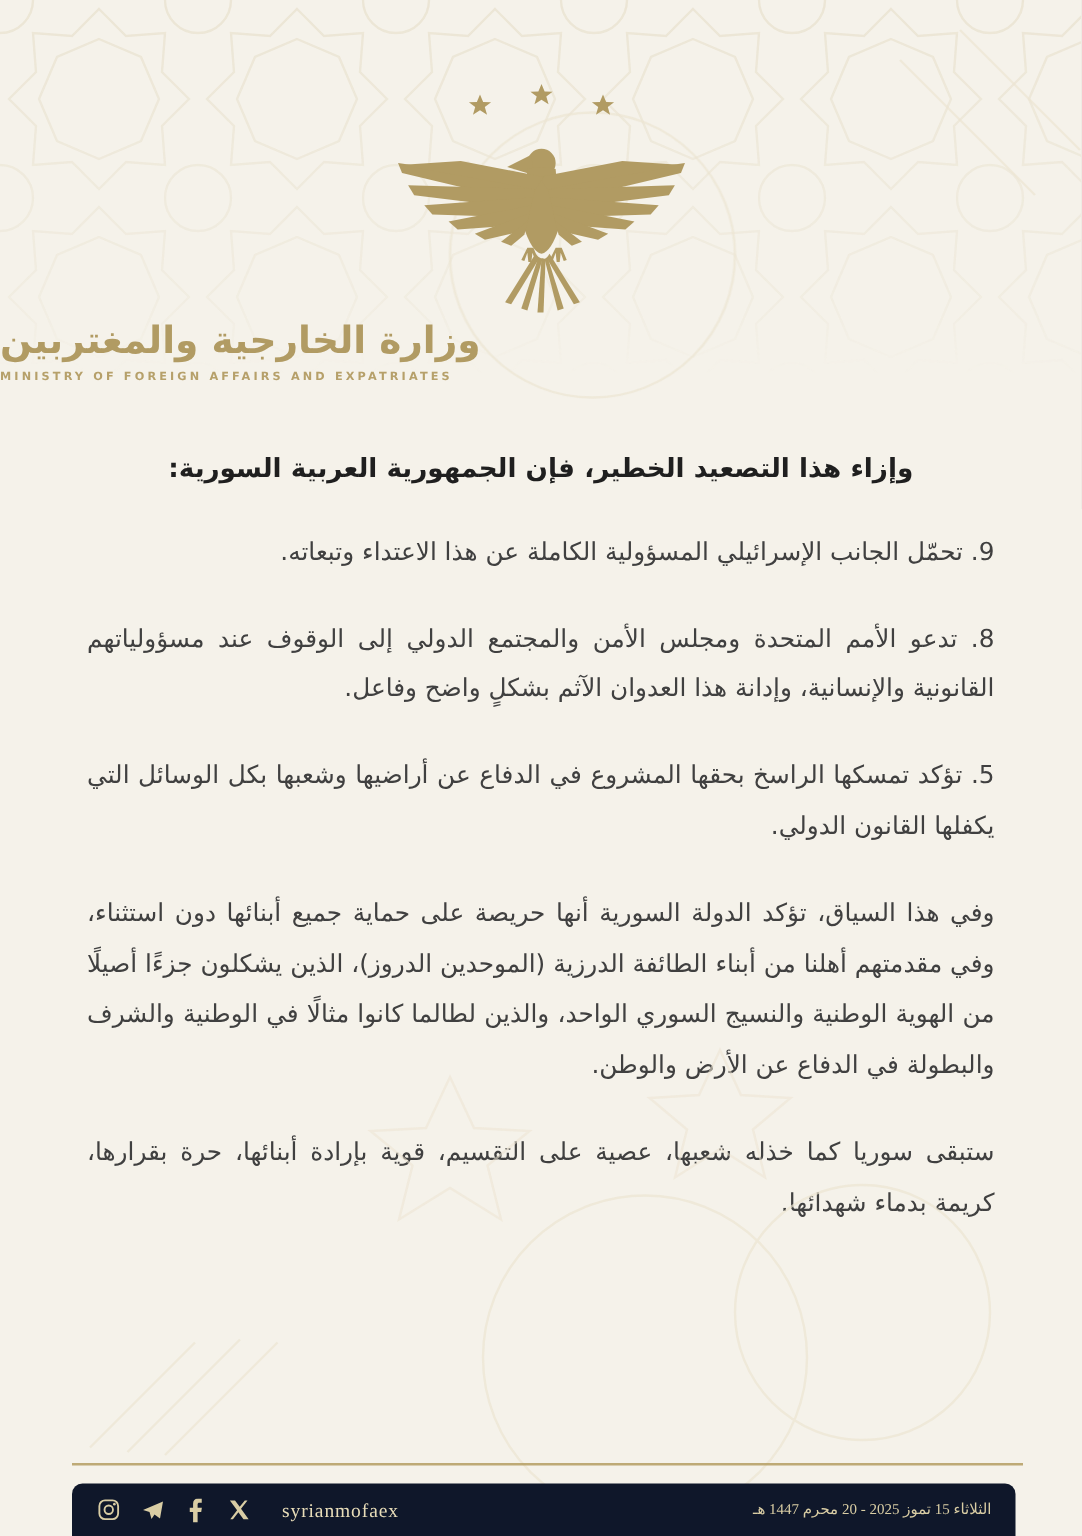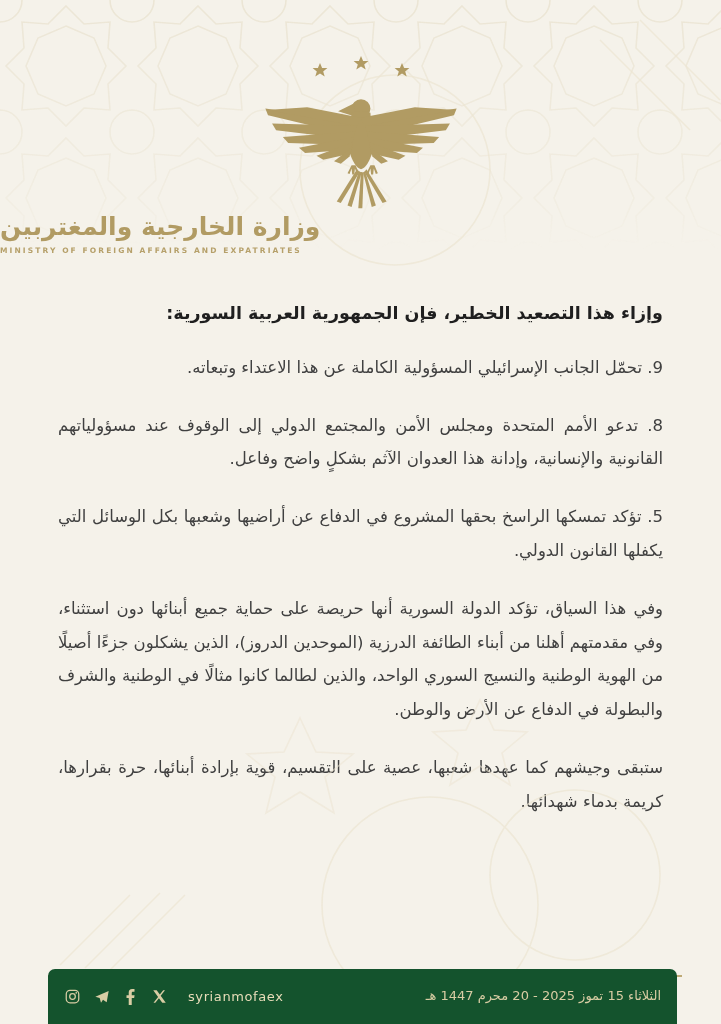--- a/index.html
+++ b/index.html
@@ -29,50 +29,50 @@
   .statement{
     direction:rtl;
     padding:0 58px;
     margin-top:44px;
     color:#404040;
     font-size:16.5px;
     line-height:2.05;
   }
   .statement h1{
     font-size:17.5px;font-weight:bold;color:#1f1f1f;
-    margin:0 0 24px 0;text-align:right;line-height:1.6;
+    margin:0 0 24px 0;text-align:center;line-height:1.6;
   }
   .statement p{
     margin:0 0 24px 0;
     text-align:justify;
     text-justify:inter-word;
   }
   .statement p:last-child{margin-bottom:0;}
   
   .footer-rule{
     position:absolute;left:48px;right:39px;bottom:47px;height:2px;
     background:#b49e62;opacity:.85;
   }
   .footer-bar{
-    position:absolute;left:48px;right:44px;bottom:0;height:55px;
-    background:#14532d;border-radius:7px 7px 0 0;
+    position:absolute;left:48px;right:44px;bottom:0;height:35px;
+    background:#0f172a;border-radius:7px 7px 0 0;
     display:flex;align-items:center;justify-content:space-between;
-    padding:0 16px;box-sizing:border-box;
+    padding:0 16px;box-sizing:border-box;font-family:Liberation Serif, serif;
   }
   .social-group{display:flex;align-items:center;gap:12px;direction:ltr;}
   .social-icon{display:flex;align-items:center;justify-content:center;width:17px;height:17px;}
   .social-icon svg{display:block;}
   .handle{
     color:#e8ddb9;font-size:13px;letter-spacing:.6px;margin-left:8px;
   }
   .footer-caption{
     direction:rtl;text-align:right;color:#d9cda4;line-height:1.55;
   }
   .footer-caption .org{font-size:8.5px;font-weight:bold;}
-  .footer-caption .date{font-size:13px;}
+  .footer-caption .date{font-size:10px;}
 </style>
 </head>
 <body>
 
 <div class="page">
 
   <svg class="bg-pattern" width="721" height="1024" viewBox="0 0 721 1024">
     <defs>
       <pattern id="girih" width="132" height="132" patternUnits="userSpaceOnUse">
         <g fill="none" stroke="#e9e2cf" stroke-width="1.6">
@@ -156,21 +156,21 @@
     <div class="calligraphy">وزارة الخارجية والمغتربين</div>
     <div class="ministry-en">MINISTRY OF FOREIGN AFFAIRS AND EXPATRIATES</div>
   </div>
 
   <div class="statement">
     <h1>وإزاء هذا التصعيد الخطير، فإن الجمهورية العربية السورية:</h1>
     <p>9. تحمّل الجانب الإسرائيلي المسؤولية الكاملة عن هذا الاعتداء وتبعاته.</p>
     <p>8. تدعو الأمم المتحدة ومجلس الأمن والمجتمع الدولي إلى الوقوف عند مسؤولياتهم القانونية والإنسانية، وإدانة هذا العدوان الآثم بشكلٍ واضح وفاعل.</p>
     <p>5. تؤكد تمسكها الراسخ بحقها المشروع في الدفاع عن أراضيها وشعبها بكل الوسائل التي يكفلها القانون الدولي.</p>
     <p>وفي هذا السياق، تؤكد الدولة السورية أنها حريصة على حماية جميع أبنائها دون استثناء، وفي مقدمتهم أهلنا من أبناء الطائفة الدرزية (الموحدين الدروز)، الذين يشكلون جزءًا أصيلًا من الهوية الوطنية والنسيج السوري الواحد، والذين لطالما كانوا مثالًا في الوطنية والشرف والبطولة في الدفاع عن الأرض والوطن.</p>
-    <p>ستبقى وجيشهم كما عهدها شعبها، عصية على التقسيم، قوية بإرادة أبنائها، حرة بقرارها، كريمة بدماء شهدائها.</p>
+    <p>ستبقى سوريا كما خذله شعبها، عصية على التقسيم، قوية بإرادة أبنائها، حرة بقرارها، كريمة بدماء شهدائها.</p>
   </div>
 
   <div class="footer-rule"></div>
   <div class="footer-bar">
     <div class="social-group">
       <span class="social-icon">
         <svg width="15" height="15" viewBox="0 0 24 24" fill="none" stroke="#d9cda4" stroke-width="2">
           <rect x="2" y="2" width="20" height="20" rx="6"></rect>
           <circle cx="12" cy="12" r="4.5"></circle>
           <circle cx="18" cy="6" r="1.4" fill="#d9cda4" stroke="none"></circle>

